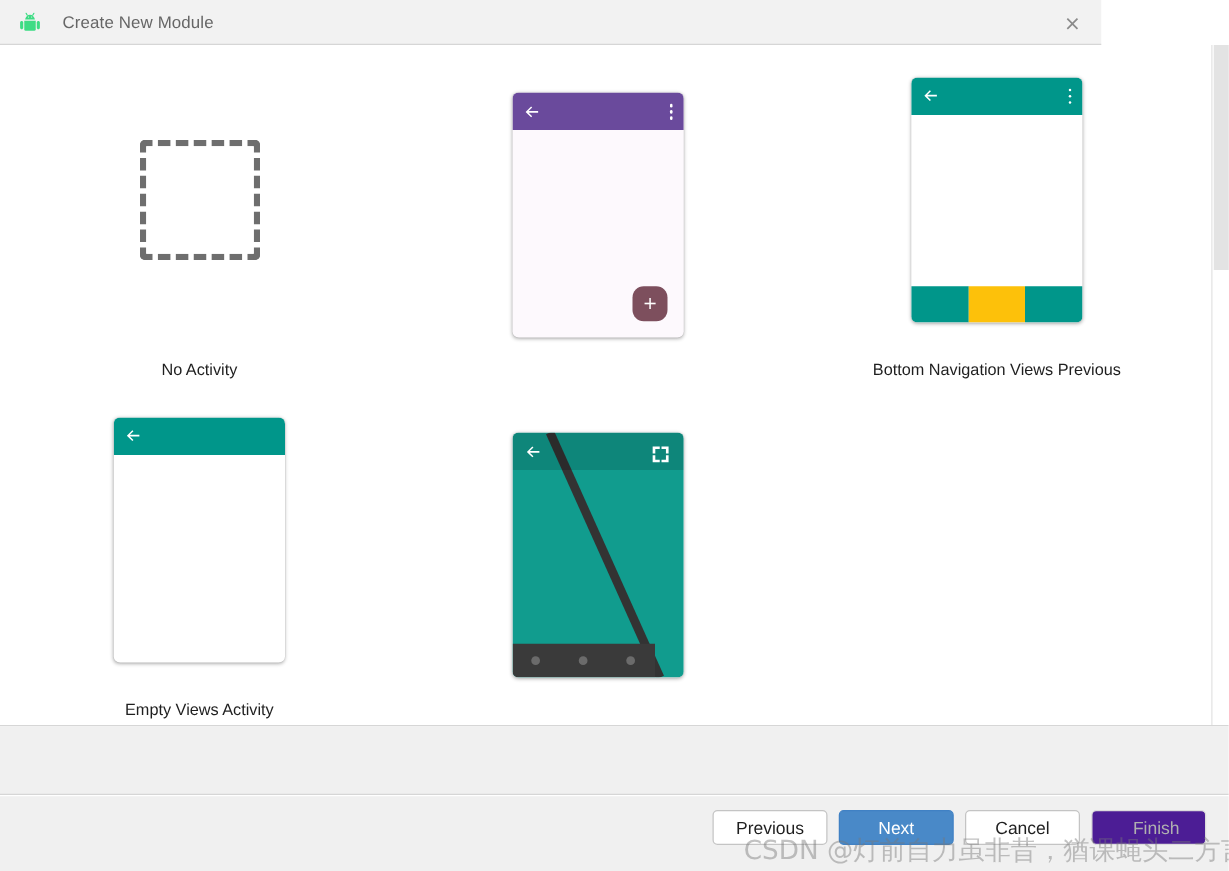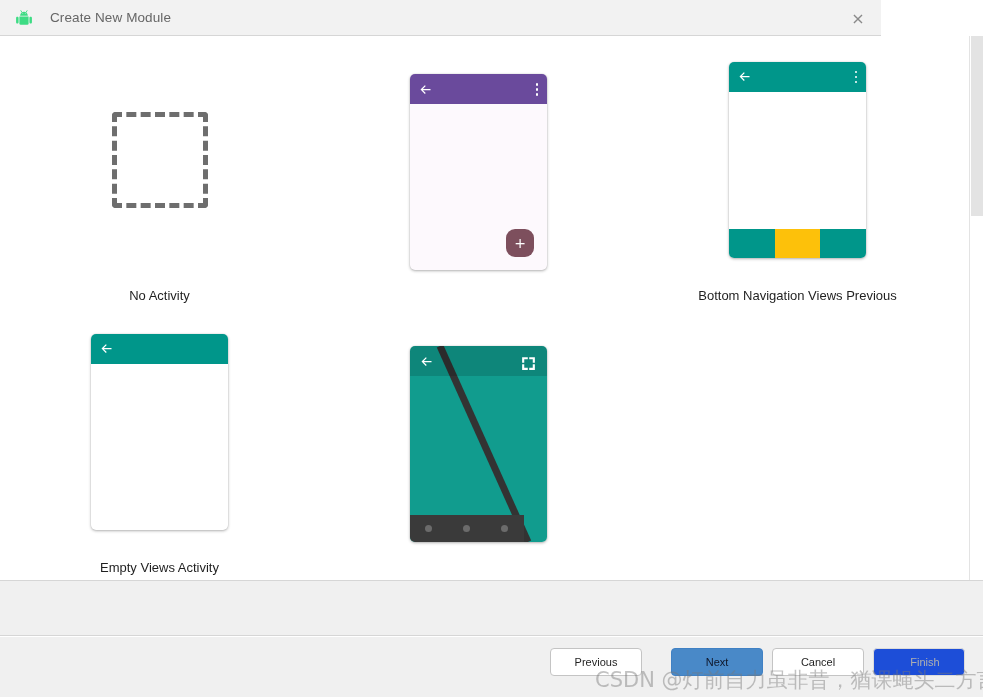--- a/index.html
+++ b/index.html
@@ -142,25 +142,25 @@
   .button-bar {
     position: absolute; left: 0; top: 637px; width: 983px; height: 60px;
     background: #f0f0f0;
   }
   .btn-row {
     position: absolute; right: 18px; top: 11px;
     display: flex; align-items: center; gap: 9px;
   }
   .btn {
     min-width: 92px; height: 28px; border-radius: 4px;
-    font-size: 11px; display: flex; align-items: center; justify-content: center;
+    font-size: 14px; display: flex; align-items: center; justify-content: center;
     background: #ffffff; border: 1px solid #c4c4c4; color: #1f1f1f;
   }
-  .btn.primary { background: #4989c8; border-color: #4081c4; color: #0f172a; margin-left: 20px; }
-  .btn.disabled { background: #1d4ed8; border-color: #dcdcdc; color: #b0b0b0; padding-left: 12px; }
+  .btn.primary { background: #4989c8; border-color: #4081c4; color: #ffffff; }
+  .btn.disabled { background: #4c1d95; border-color: #dcdcdc; color: #b0b0b0; padding-left: 12px; }
 
   
   .watermark {
     position: absolute; left: 595px; top: 666px;
     font-size: 21px; color: rgba(120,120,120,.45);
     font-family: "DejaVu Sans", sans-serif; white-space: nowrap;
     pointer-events: none;
   }
 </style>
 </head>

